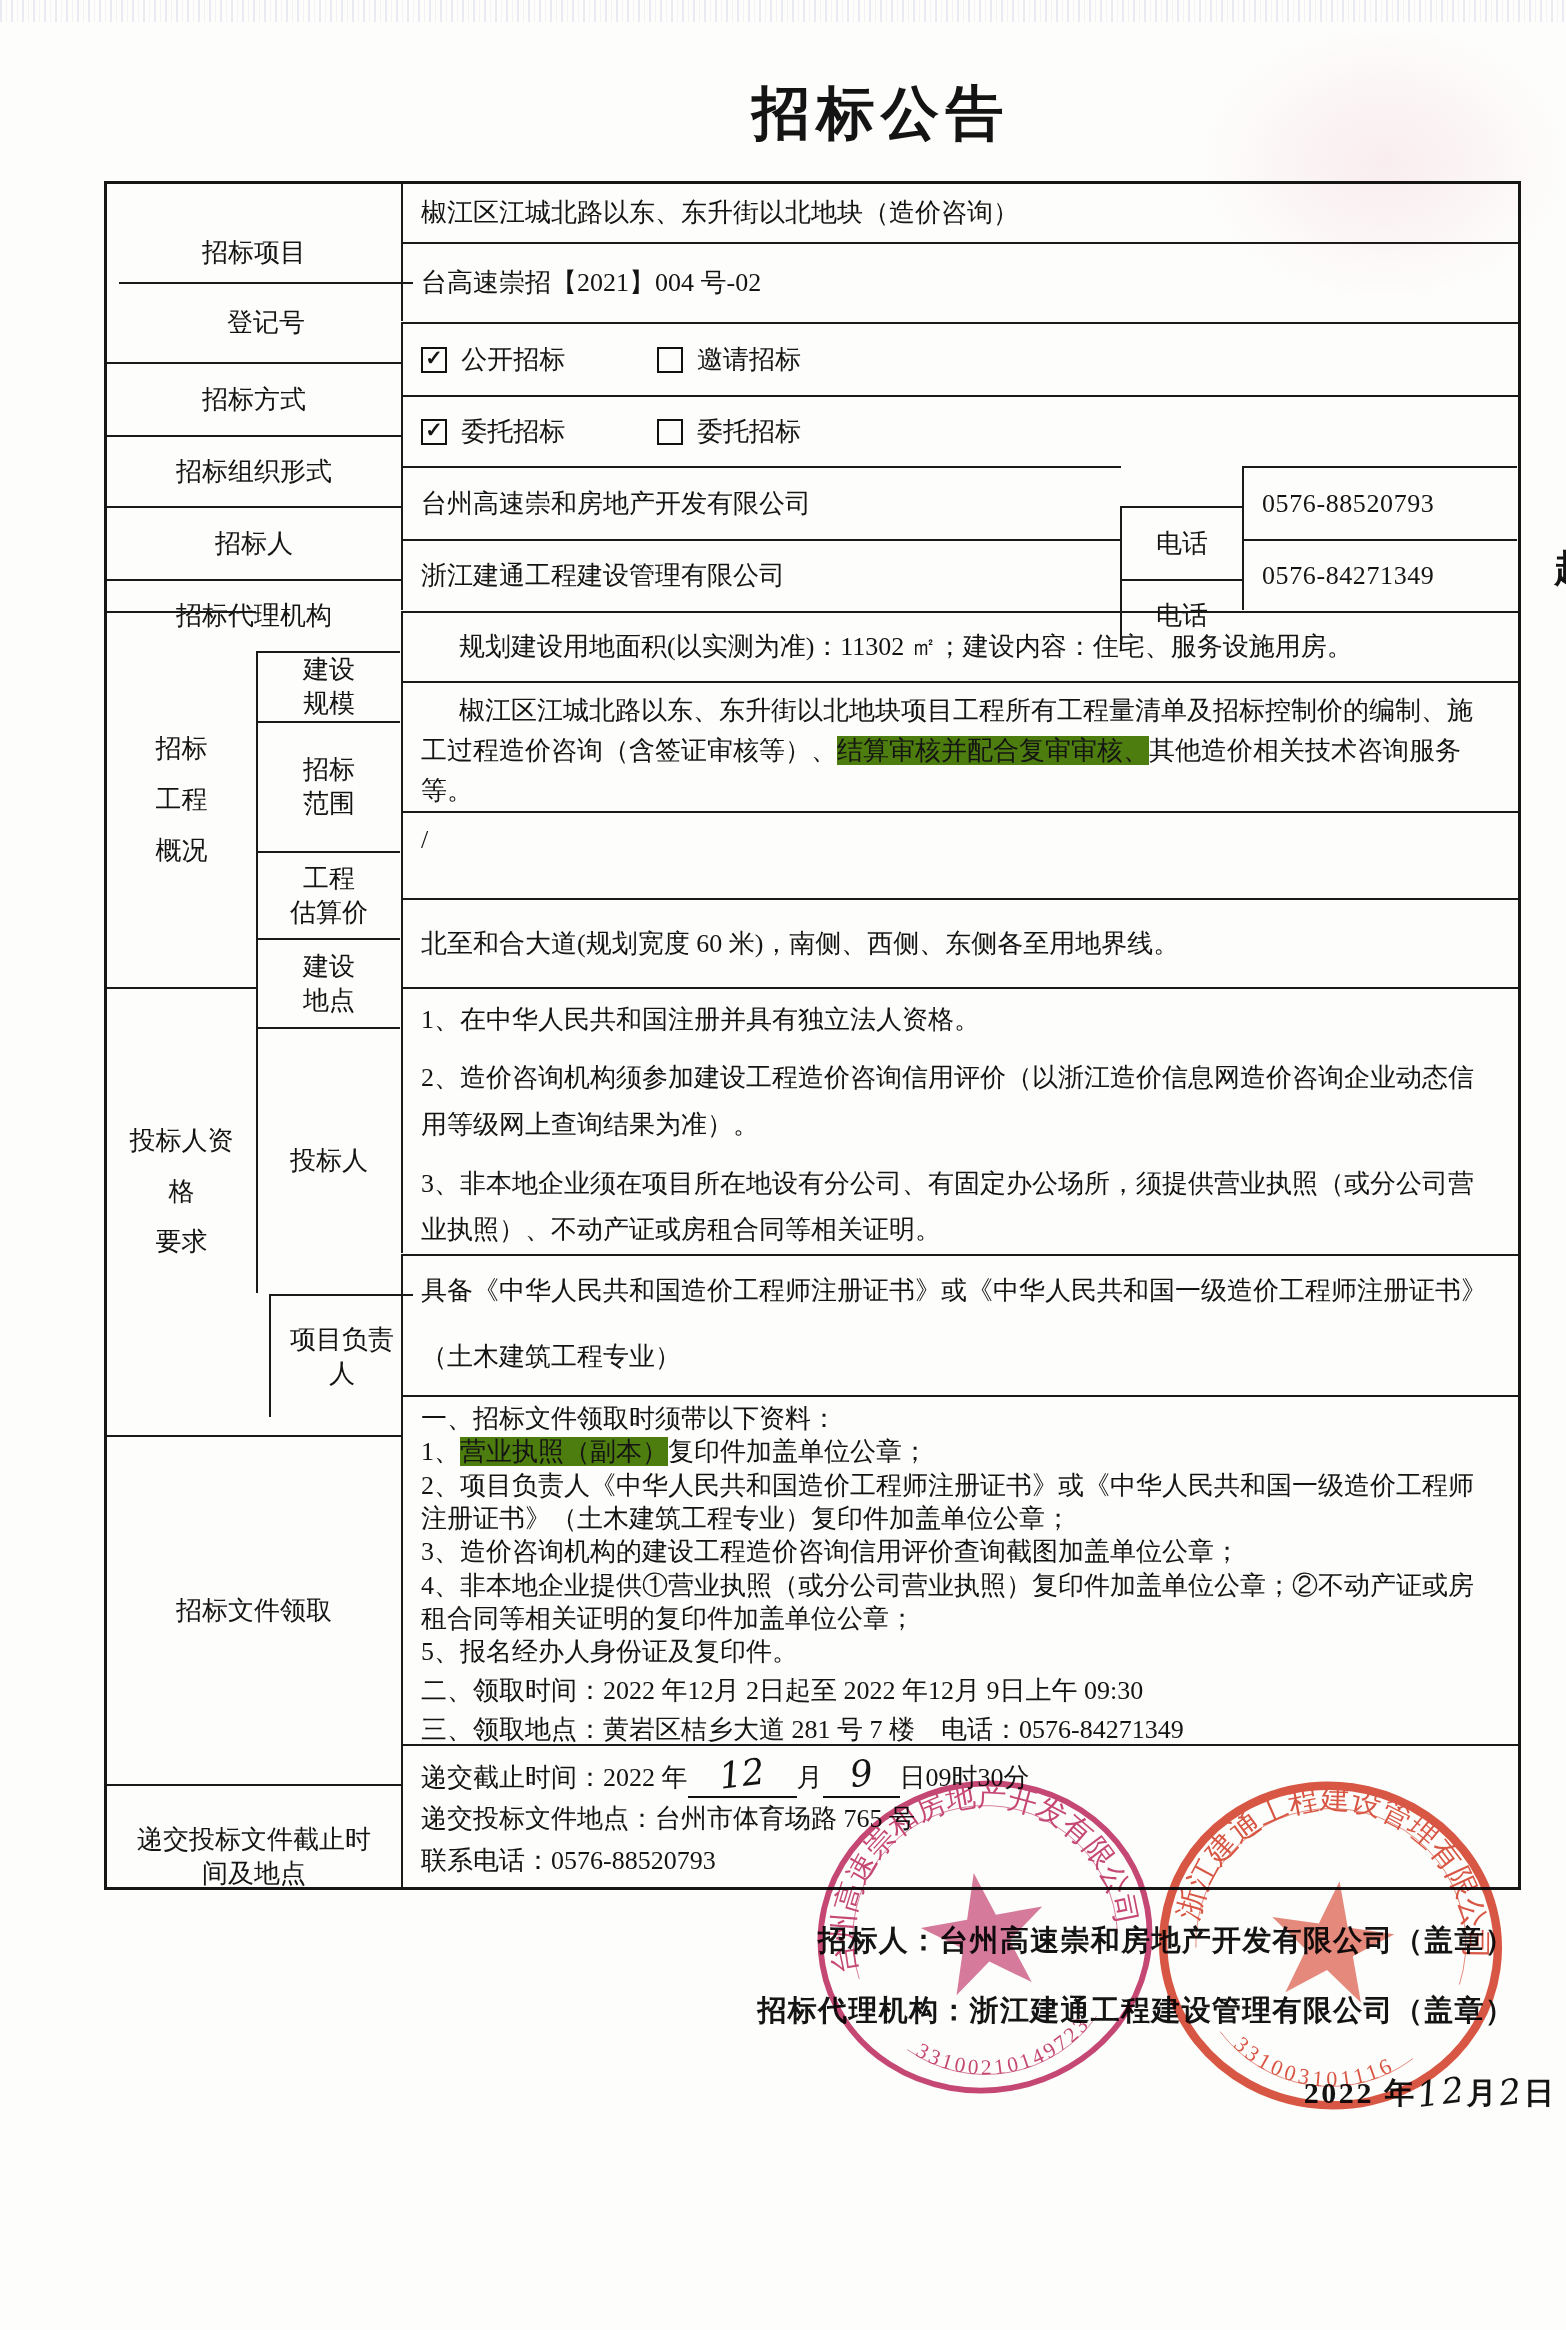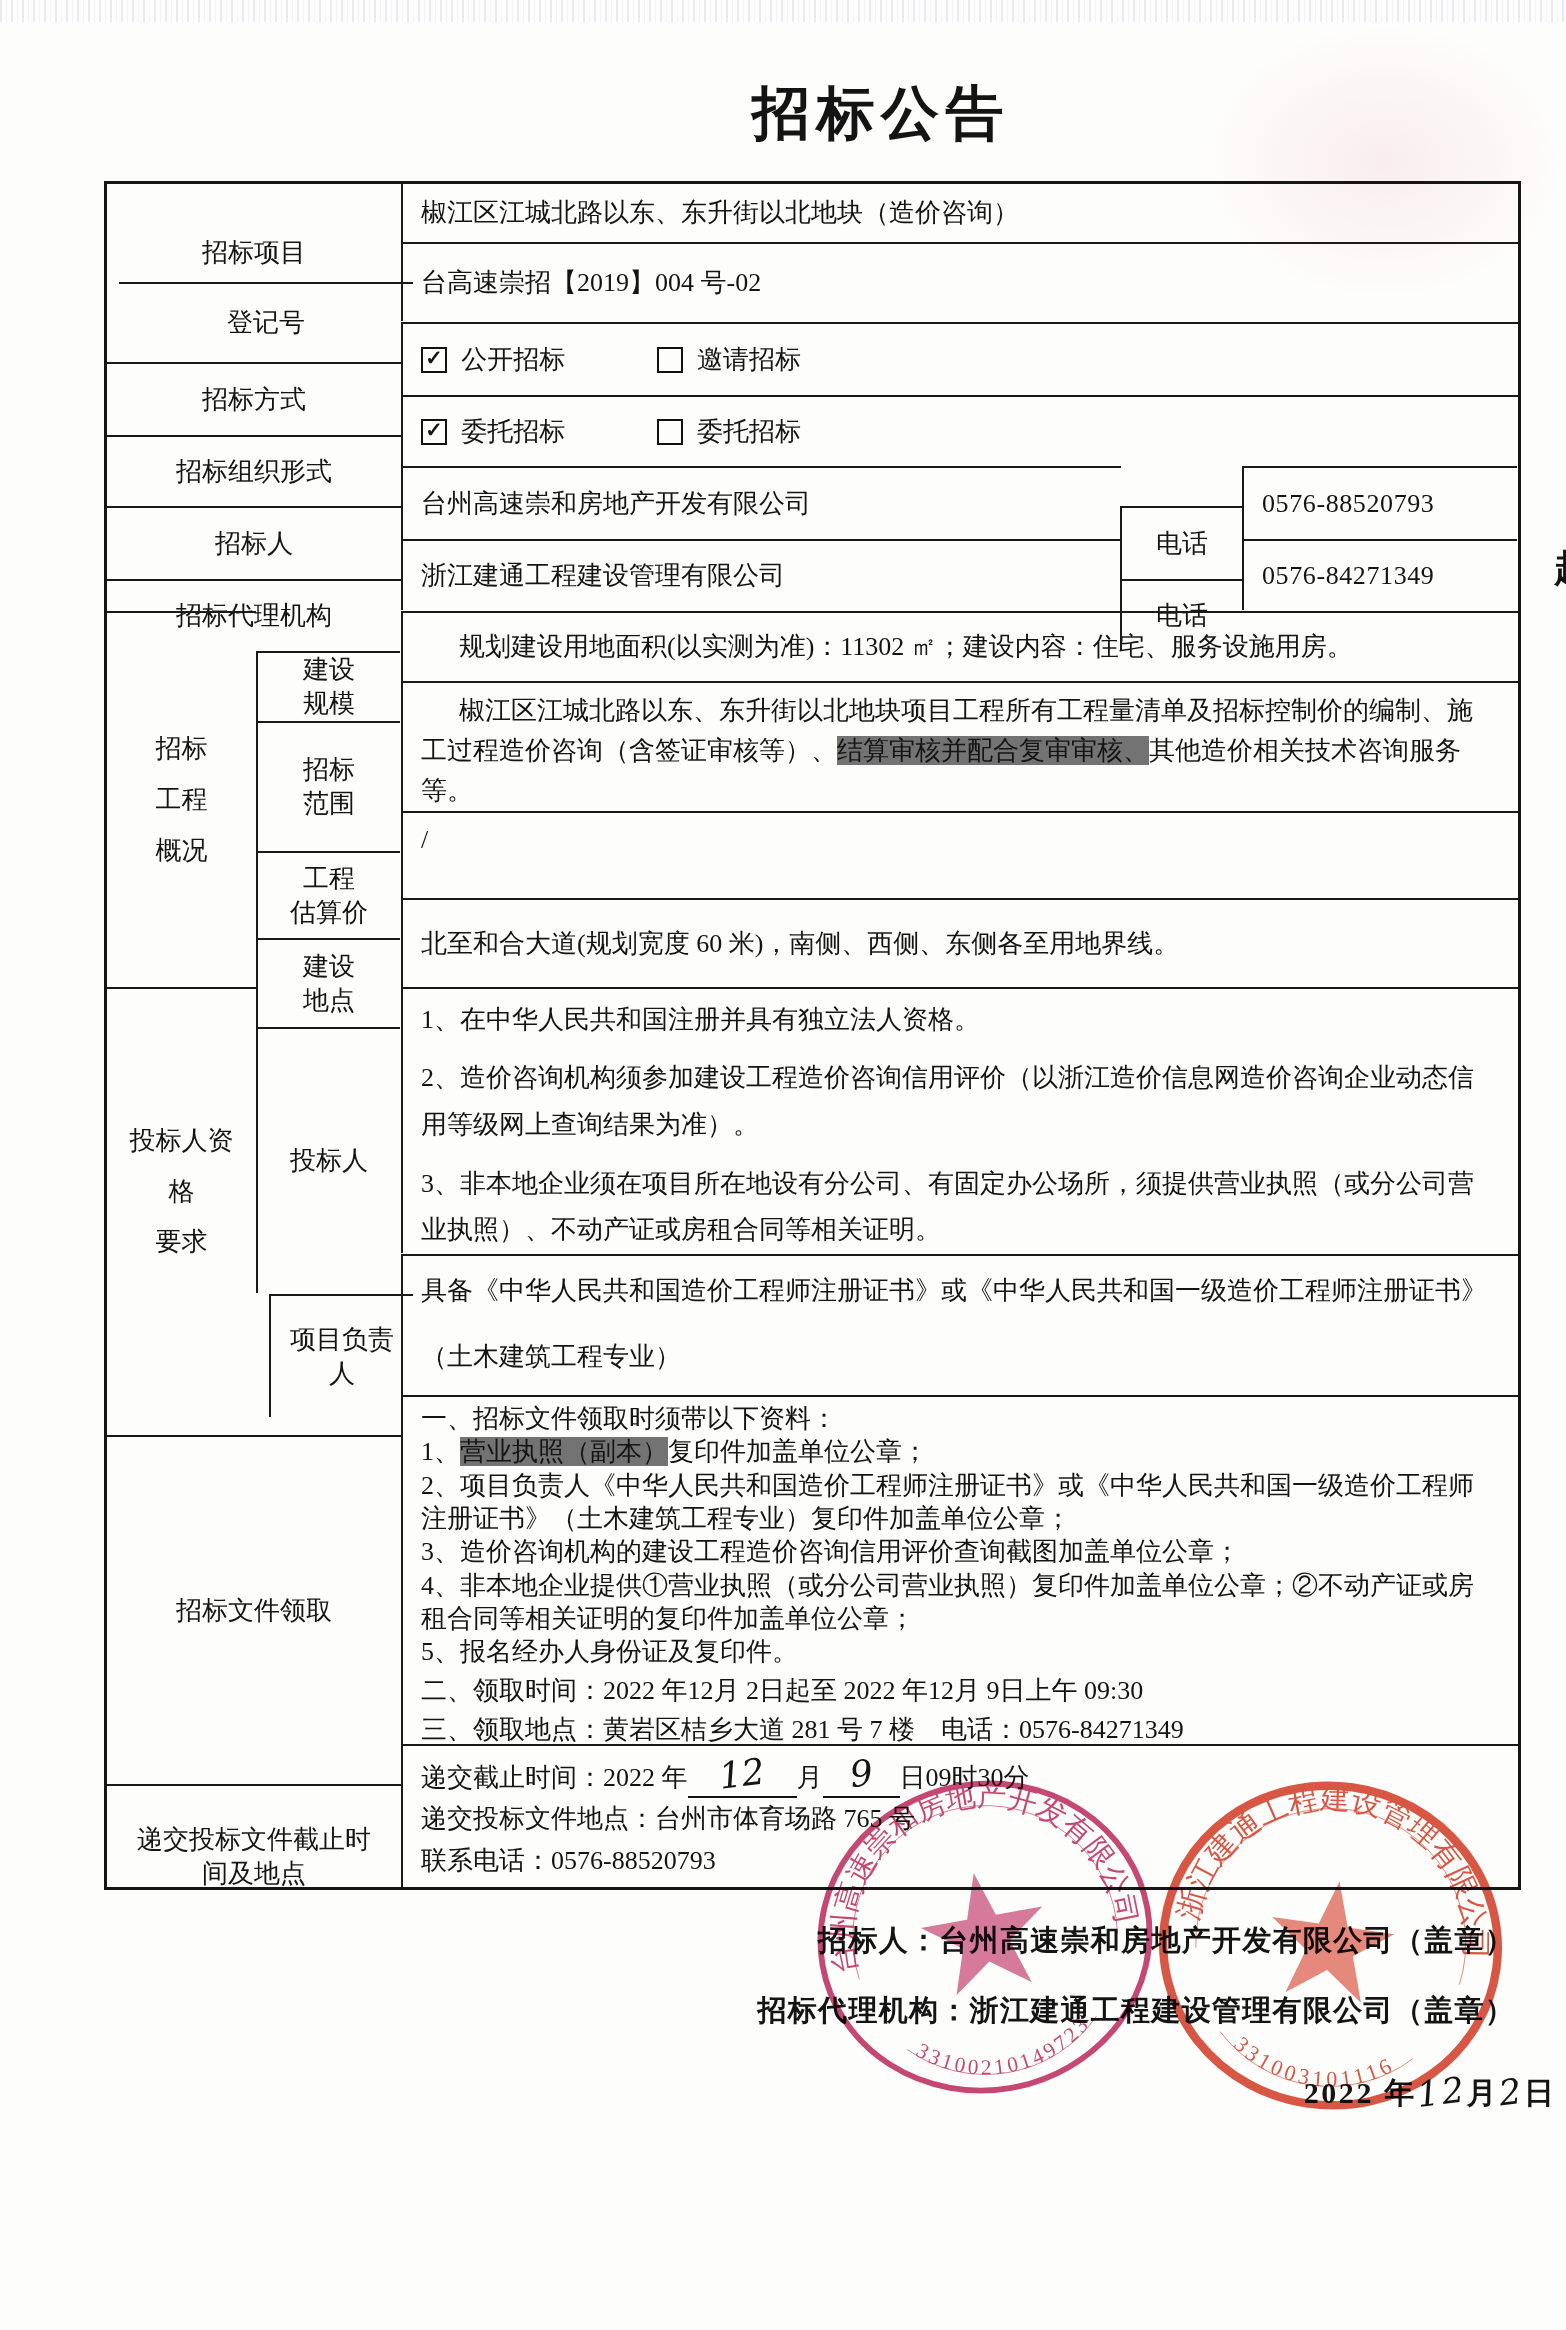--- a/index.html
+++ b/index.html
@@ -17,21 +17,21 @@
   
   .tbl{position:absolute;left:104px;top:181px;width:1411px;height:1703px;border:3.2px solid #161616;}
   .cell{position:absolute;box-sizing:border-box;border-left:2.6px solid #1a1a1a;border-top:2.6px solid #1a1a1a;display:flex;font-size:26px;line-height:1.3;}
   .x0{border-left:none!important;} .y0{border-top:none!important;}
   .lab{align-items:center;justify-content:center;text-align:center;flex-direction:column;margin-top:40px;}
   .lab .ln{display:block;}
   .val{align-items:center;padding:0 14.3px 0 18px;}
   .valp{display:block;padding:7.8px 19.5px 0 18px;}
   .grp{align-items:center;justify-content:center;text-align:center;flex-direction:column;line-height:1.95;}
   .indent{text-indent:38px;}
-  .hl{background:#737373;}
+  .hl{background:#4d7c0f;}
   .chkrow{align-items:center;gap:14.3px;}
   .box{display:inline-block;width:22px;height:22px;border:2.6px solid #111;text-align:center;line-height:19.5px;font-size:21px;font-weight:700;flex:0 0 auto;}
   .opt2{margin-left:77px;}
   .telv{letter-spacing:0.6px;}
   p{margin:0;}
   .bidder-cell p{line-height:1.8;margin-bottom:11.7px;font-family:Liberation Serif, serif;}
   .manager-cell{line-height:2.55;padding-top:2px;}
   .coll-cell p{line-height:1.28;}
   .coll-cell .sp{margin-top:5.8px;}
   .dl-cell{padding-top:7.8px;line-height:1.6;}
@@ -62,21 +62,21 @@
       <span>招标项目</span>
     </div>
   <div class="cell val y0" style="left:294px;top:0;width:1117px;height:58px">
       <span>椒江区江城北路以东、东升街以北地块（造价咨询）</span>
     </div>
 
   <div class="cell lab x0" style="left:12px;top:58px;width:294px;height:79px">
       <span>登记号</span>
     </div>
   <div class="cell val" style="left:294px;top:58px;width:1117px;height:79px">
-      <span>台高速崇招【2019】004 号-02</span>
+      <span>台高速崇招【2021】004 号-02</span>
     </div>
 
   <div class="cell lab x0" style="left:0;top:138px;width:294px;height:73px">
       <span>招标方式</span>
     </div>
   <div class="cell val chkrow" style="left:294px;top:138px;width:1117px;height:73px">
     <span class="box"><span>✓</span></span>
     <span>公开招标</span>
     <span class="box opt2"><span></span></span>
     <span>邀请招标</span>

